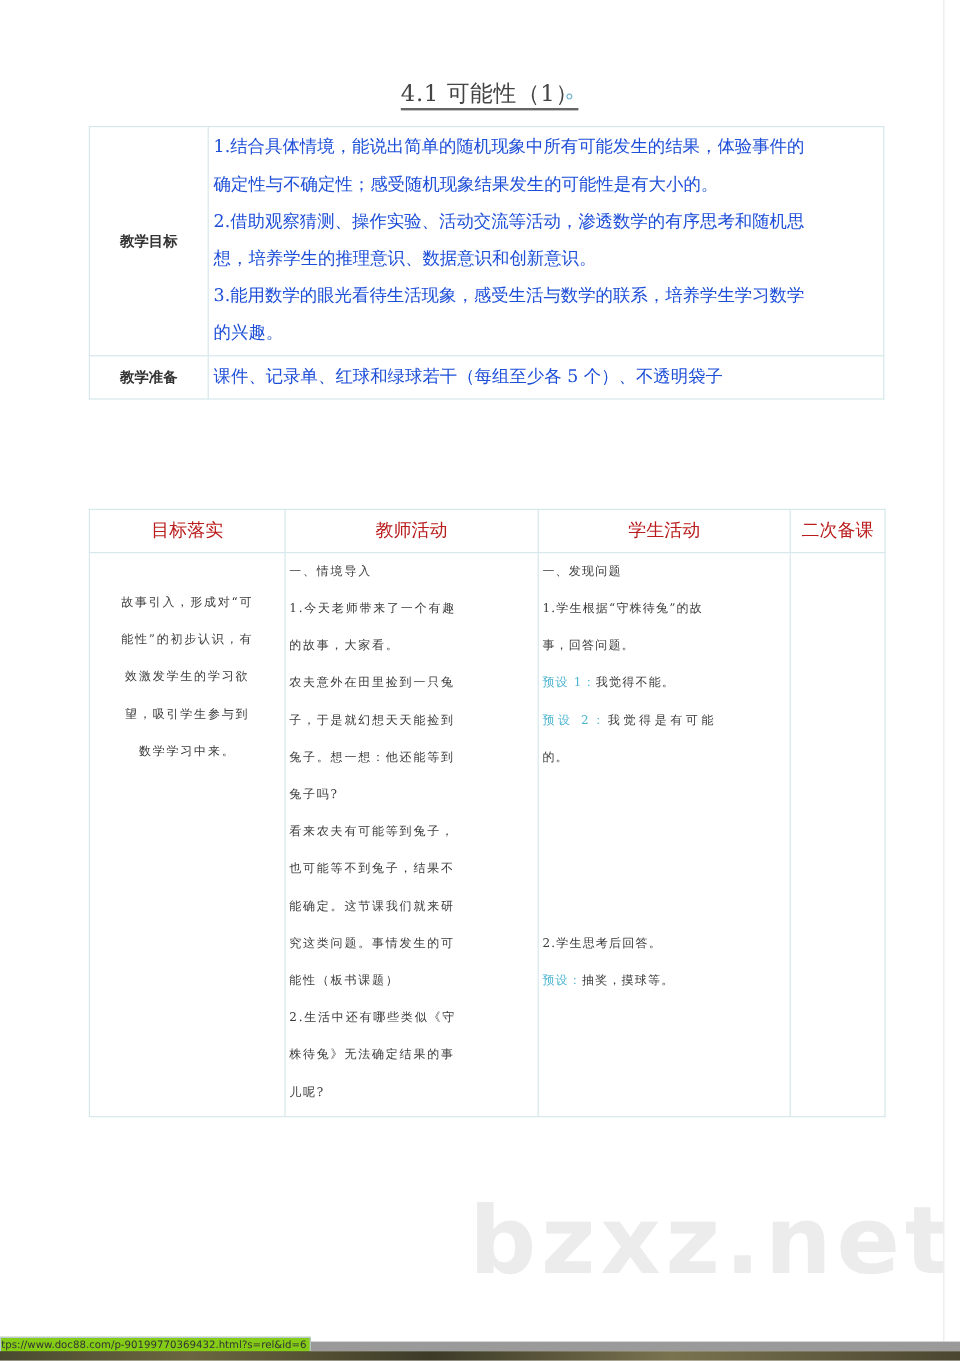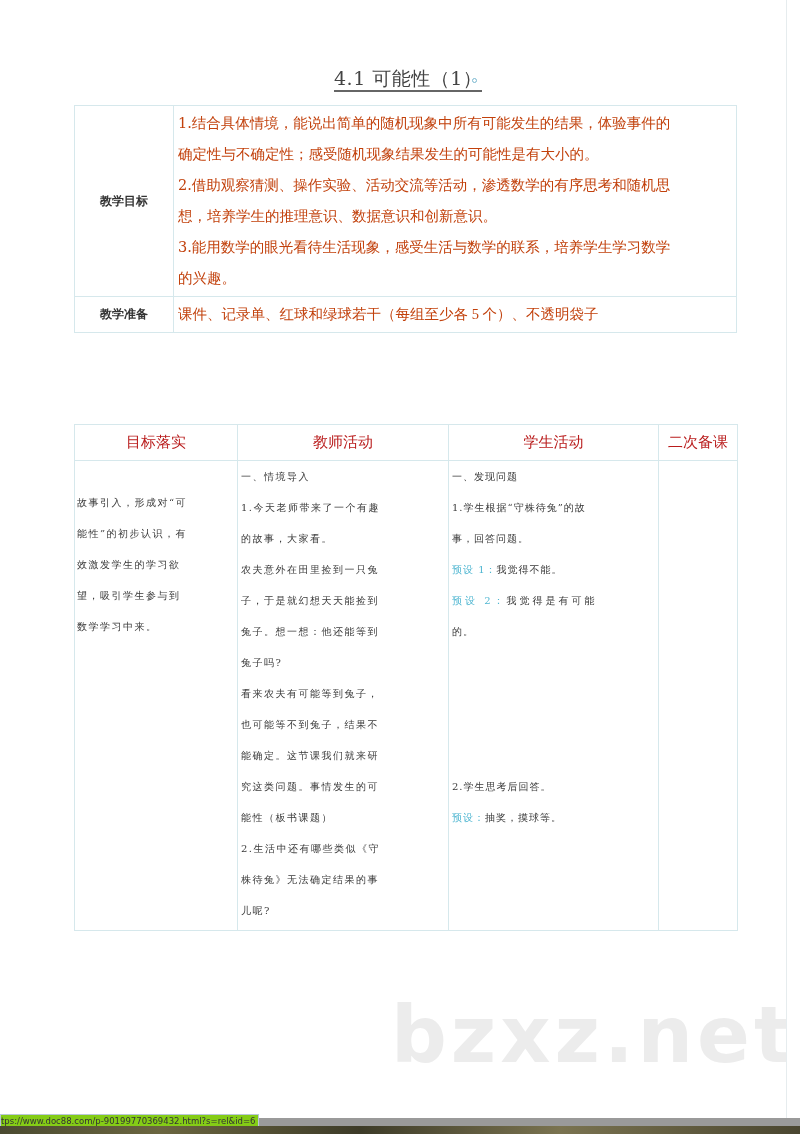--- a/index.html
+++ b/index.html
@@ -15,28 +15,28 @@
       border-bottom: 2px solid #666; padding-bottom: 0px; line-height: 24px;
     }
     .title-dot { position: absolute; left: 456px; top: 78px; width: 5px; height: 5px; border: 1px solid #7ab8d0; border-radius: 50%; }
 
     table { border-collapse: collapse; position: absolute; table-layout: fixed; }
     td, th { border: 1.5px solid #d6e8ec; vertical-align: top; }
 
     
     #t1 { left: 58px; top: 105px; width: 663px; }
     #t1 .lbl { width: 99px; text-align: center; vertical-align: middle; font-family: "DejaVu Sans", "Liberation Sans", sans-serif; font-weight: bold; font-size: 12px; color: #333; line-height: 31px; }
-    #t1 .val { font-size: 14.5px; line-height: 31px; padding: 2px 6px 2px 4px; color: #c2410c; }
+    #t1 .val { font-size: 14.5px; line-height: 31px; padding: 2px 6px 2px 4px; color: #1d4ed8; }
 
     
     #t2 { left: 58px; top: 424px; width: 663px; }
     #t2 th { height: 36px; font-family: "DejaVu Sans", "Liberation Sans", sans-serif; font-weight: normal; font-size: 15px; color: #b91c1c; vertical-align: middle; text-align: center; }
     #t2 td { font-size: 10px; line-height: 31px; color: #3a3a3a; height: 470px; }
     .c1 { width: 163px; } .c2 { width: 211px; } .c3 { width: 210px; } .c4 { width: 79px; margin-top: 48px; }
-    .cell-goal { padding: 26px 2px 0 2px; letter-spacing: 1.5px; }
+    .cell-goal { padding: 26px 2px 0 2px; letter-spacing: 1.5px; text-align: center; }
     .cell-teacher { padding: 0 2px 0 3px; letter-spacing: 1.5px; }
     .cell-student { padding: 0 2px 0 3px; letter-spacing: 1px; }
     .preset { color: #4fb6d1; }
     .gap { height: 124px; }
 
     .watermark {
       position: absolute; left: 375px; top: 990px;
       font-family: "DejaVu Sans", "Liberation Sans", sans-serif; font-weight: bold;
       font-size: 78px; color: #ececec; letter-spacing: 4px;
     }
@@ -67,21 +67,21 @@
         <div>1.结合具体情境，能说出简单的随机现象中所有可能发生的结果，体验事件的</div>
         <div>确定性与不确定性；感受随机现象结果发生的可能性是有大小的。</div>
         <div>2.借助观察猜测、操作实验、活动交流等活动，渗透数学的有序思考和随机思</div>
         <div>想，培养学生的推理意识、数据意识和创新意识。</div>
         <div>3.能用数学的眼光看待生活现象，感受生活与数学的联系，培养学生学习数学</div>
         <div>的兴趣。</div>
       </td>
     </tr>
     <tr style="height:36px;">
       <td class="lbl">教学准备</td>
-      <td class="val" style="vertical-align:middle;font-family:Liberation Serif, serif;">
+      <td class="val" style="vertical-align:middle;">
         <div>课件、记录单、红球和绿球若干（每组至少各 5 个）、不透明袋子</div>
       </td>
     </tr>
   </tbody>
     </table>
 
   <table id="t2">
     <tbody>
         <tr>
       <th class="c1">目标落实</th>

